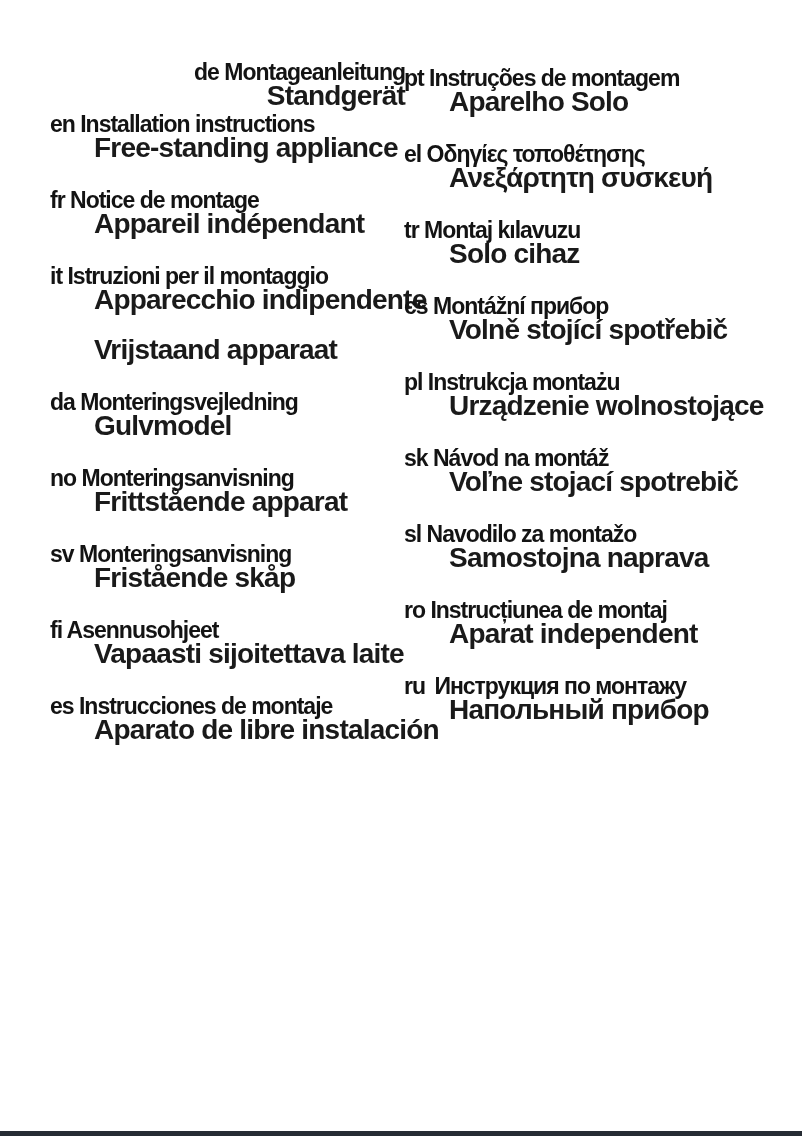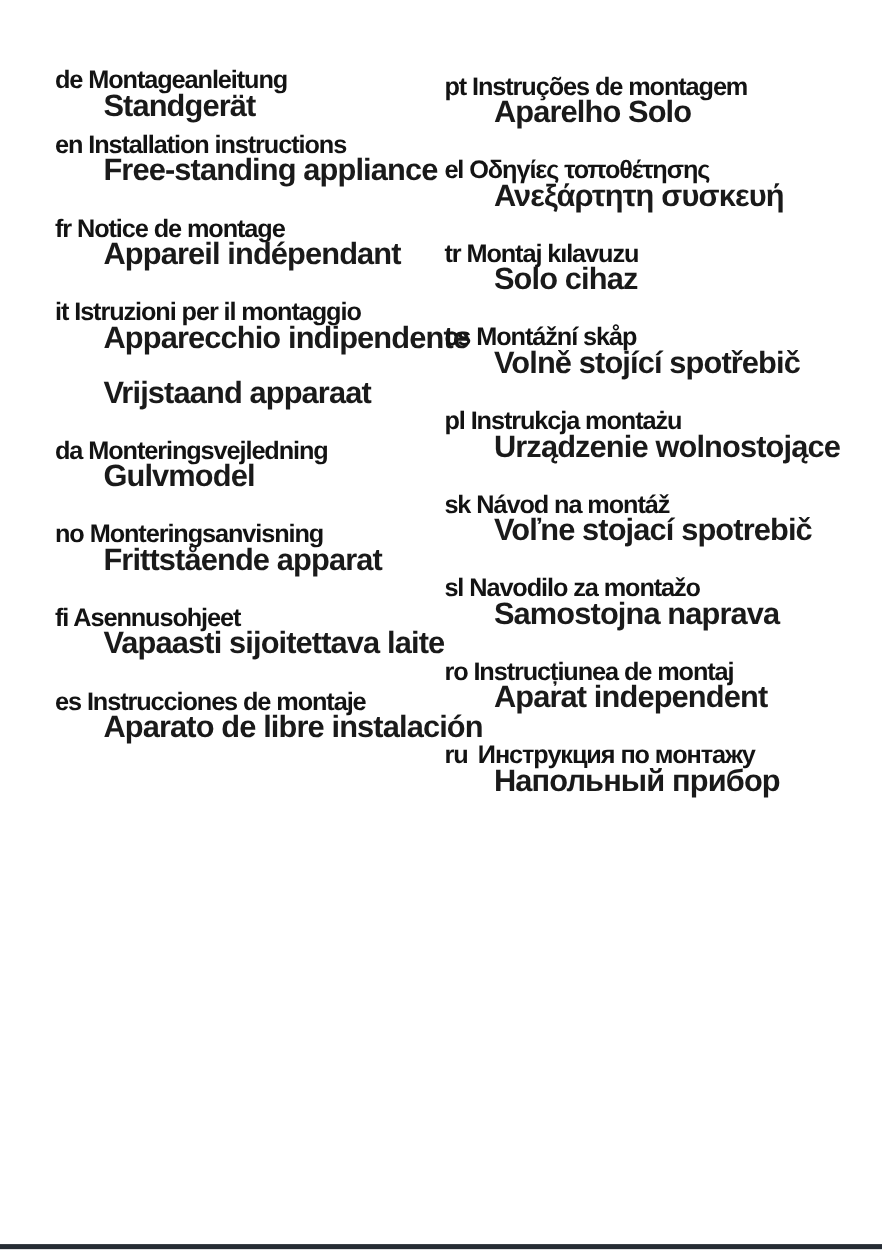--- a/index.html
+++ b/index.html
@@ -10,21 +10,21 @@
     background: #ffffff;
     overflow: hidden;
     font-family: "Liberation Sans", sans-serif;
     color: #131313;
   }
   .column { position: absolute; top: 0; }
   .col-left  { left: 50px;  top: 59px; width: 355px; }
   .col-right { left: 404px; top: 65px; width: 370px; }
 
   .entry { margin-bottom: 28px; }
-  .entry.tight { margin-bottom: 11px; }
+  .entry.tight { margin-bottom: 4px; text-align: right; }
 
   .entry-title {
     font-weight: bold;
     font-size: 23px;
     line-height: 26px;
     letter-spacing: -1px;
     white-space: nowrap;
   }
   .entry-sub {
     font-size: 28px;
@@ -99,20 +99,27 @@
     </div>
 
     <div class="entry">
       <div class="entry-title">
         <span>no</span>
         <span>Monteringsanvisning</span>
       </div>
       <div class="entry-sub">Frittstående apparat</div>
     </div>
 
+    <div class="entry">
+      <div class="entry-title">
+        <span>sv</span>
+        <span>Monteringsanvisning</span>
+      </div>
+      <div class="entry-sub">Fristående skåp</div>
+    </div>
 
     <div class="entry">
       <div class="entry-title">
         <span>fi</span>
         <span>Asennusohjeet</span>
       </div>
       <div class="entry-sub">Vapaasti sijoitettava laite</div>
     </div>
 
     <div class="entry">
@@ -147,21 +154,21 @@
       <div class="entry-title">
         <span>tr</span>
         <span>Montaj kılavuzu</span>
       </div>
       <div class="entry-sub">Solo cihaz</div>
     </div>
 
     <div class="entry">
       <div class="entry-title">
         <span>cs</span>
-        <span>Montážní skåp</span>
+        <span>Montážní прибор</span>
       </div>
       <div class="entry-sub">Volně stojící spotřebič</div>
     </div>
 
     <div class="entry">
       <div class="entry-title">
         <span>pl</span>
         <span>Instrukcja montażu</span>
       </div>
       <div class="entry-sub">Urządzenie wolnostojące</div>

